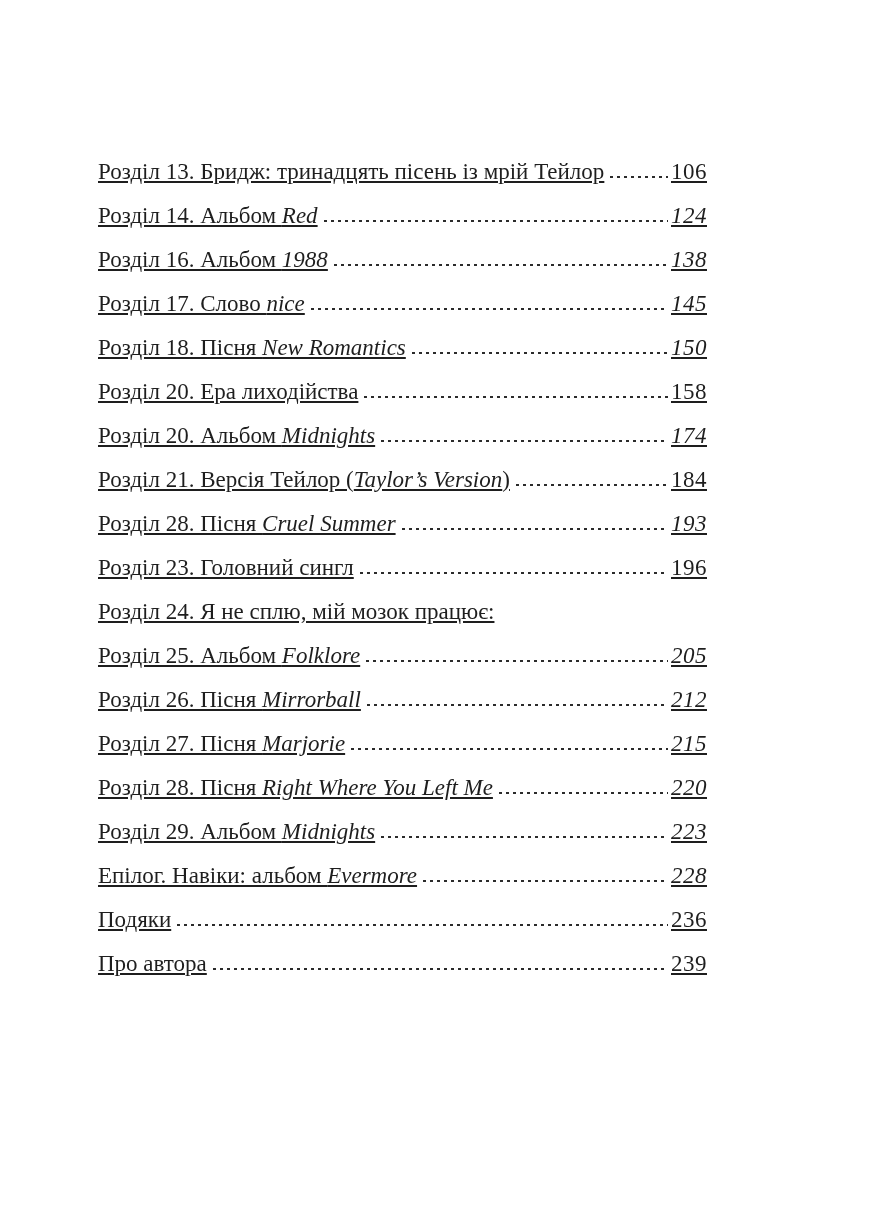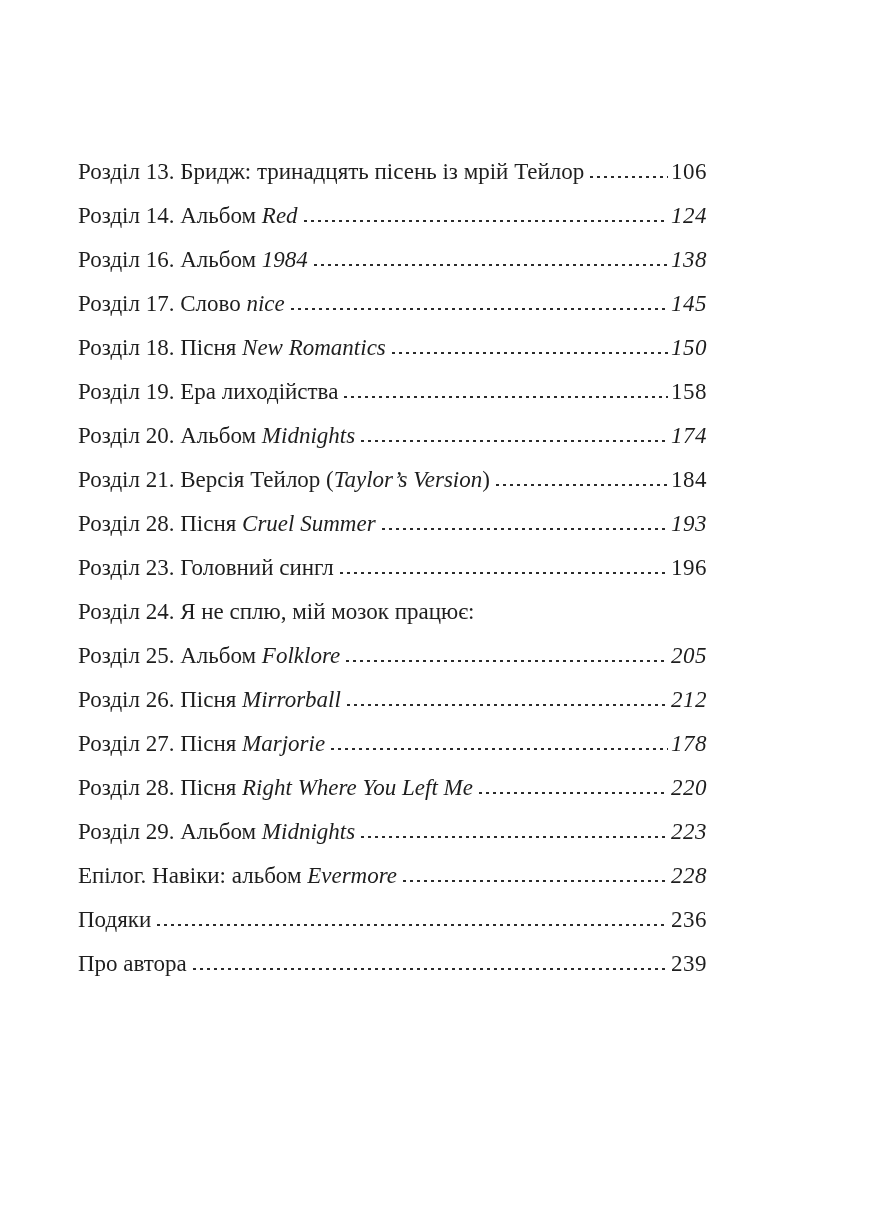--- a/index.html
+++ b/index.html
@@ -8,21 +8,22 @@
     background: #ffffff;
   }
   body {
     width: 875px;
     height: 1223px;
     font-family: "Liberation Serif", "DejaVu Serif", serif;
     color: #1e1e1e;
     overflow: hidden;
   }
   .toc {
-    padding: 157px 168px 0 78px;
+    padding: 157px 168px 0 98px;
+    text-decoration: underline;
   }
   .entry {
     font-size: 23px;
     margin-bottom: 14px;
   }
   .line {
     line-height: 30px;
     white-space: nowrap;
   }
   .line.last {
@@ -63,42 +64,42 @@
     </div>
     <div class="entry">
       <div class="line last">
         <span class="title"><span>Розділ 14. Альбом </span><span class="i">Red</span></span>
         <span class="leader"></span>
         <span class="page i">124</span>
       </div>
     </div>
     <div class="entry">
       <div class="line last">
-        <span class="title"><span>Розділ 16. Альбом </span><span class="i">1984</span></span>
+        <span class="title"><span>Розділ 16. Альбом </span><span class="i">1988</span></span>
         <span class="leader"></span>
         <span class="page i">138</span>
       </div>
     </div>
     <div class="entry">
       <div class="line last">
         <span class="title"><span>Розділ 17. Слово </span><span class="i">nice</span></span>
         <span class="leader"></span>
         <span class="page i">145</span>
       </div>
     </div>
     <div class="entry">
       <div class="line last">
         <span class="title"><span>Розділ 18. Пісня </span><span class="i">New Romantics</span></span>
         <span class="leader"></span>
         <span class="page i">150</span>
       </div>
     </div>
     <div class="entry">
       <div class="line last">
-        <span class="title"><span>Розділ 19. Ера лиходійства</span></span>
+        <span class="title"><span>Розділ 20. Ера лиходійства</span></span>
         <span class="leader"></span>
         <span class="page">158</span>
       </div>
     </div>
     <div class="entry">
       <div class="line last">
         <span class="title"><span>Розділ 20. Альбом </span><span class="i">Midnights</span></span>
         <span class="leader"></span>
         <span class="page i">174</span>
       </div>
@@ -138,21 +139,21 @@
       <div class="line last">
         <span class="title"><span>Розділ 26. Пісня </span><span class="i">Mirrorball</span></span>
         <span class="leader"></span>
         <span class="page i">212</span>
       </div>
     </div>
     <div class="entry">
       <div class="line last">
         <span class="title"><span>Розділ 27. Пісня </span><span class="i">Marjorie</span></span>
         <span class="leader"></span>
-        <span class="page i">178</span>
+        <span class="page i">215</span>
       </div>
     </div>
     <div class="entry">
       <div class="line last">
         <span class="title"><span>Розділ 28. Пісня </span><span class="i">Right Where You Left Me</span></span>
         <span class="leader"></span>
         <span class="page i">220</span>
       </div>
     </div>
     <div class="entry">

